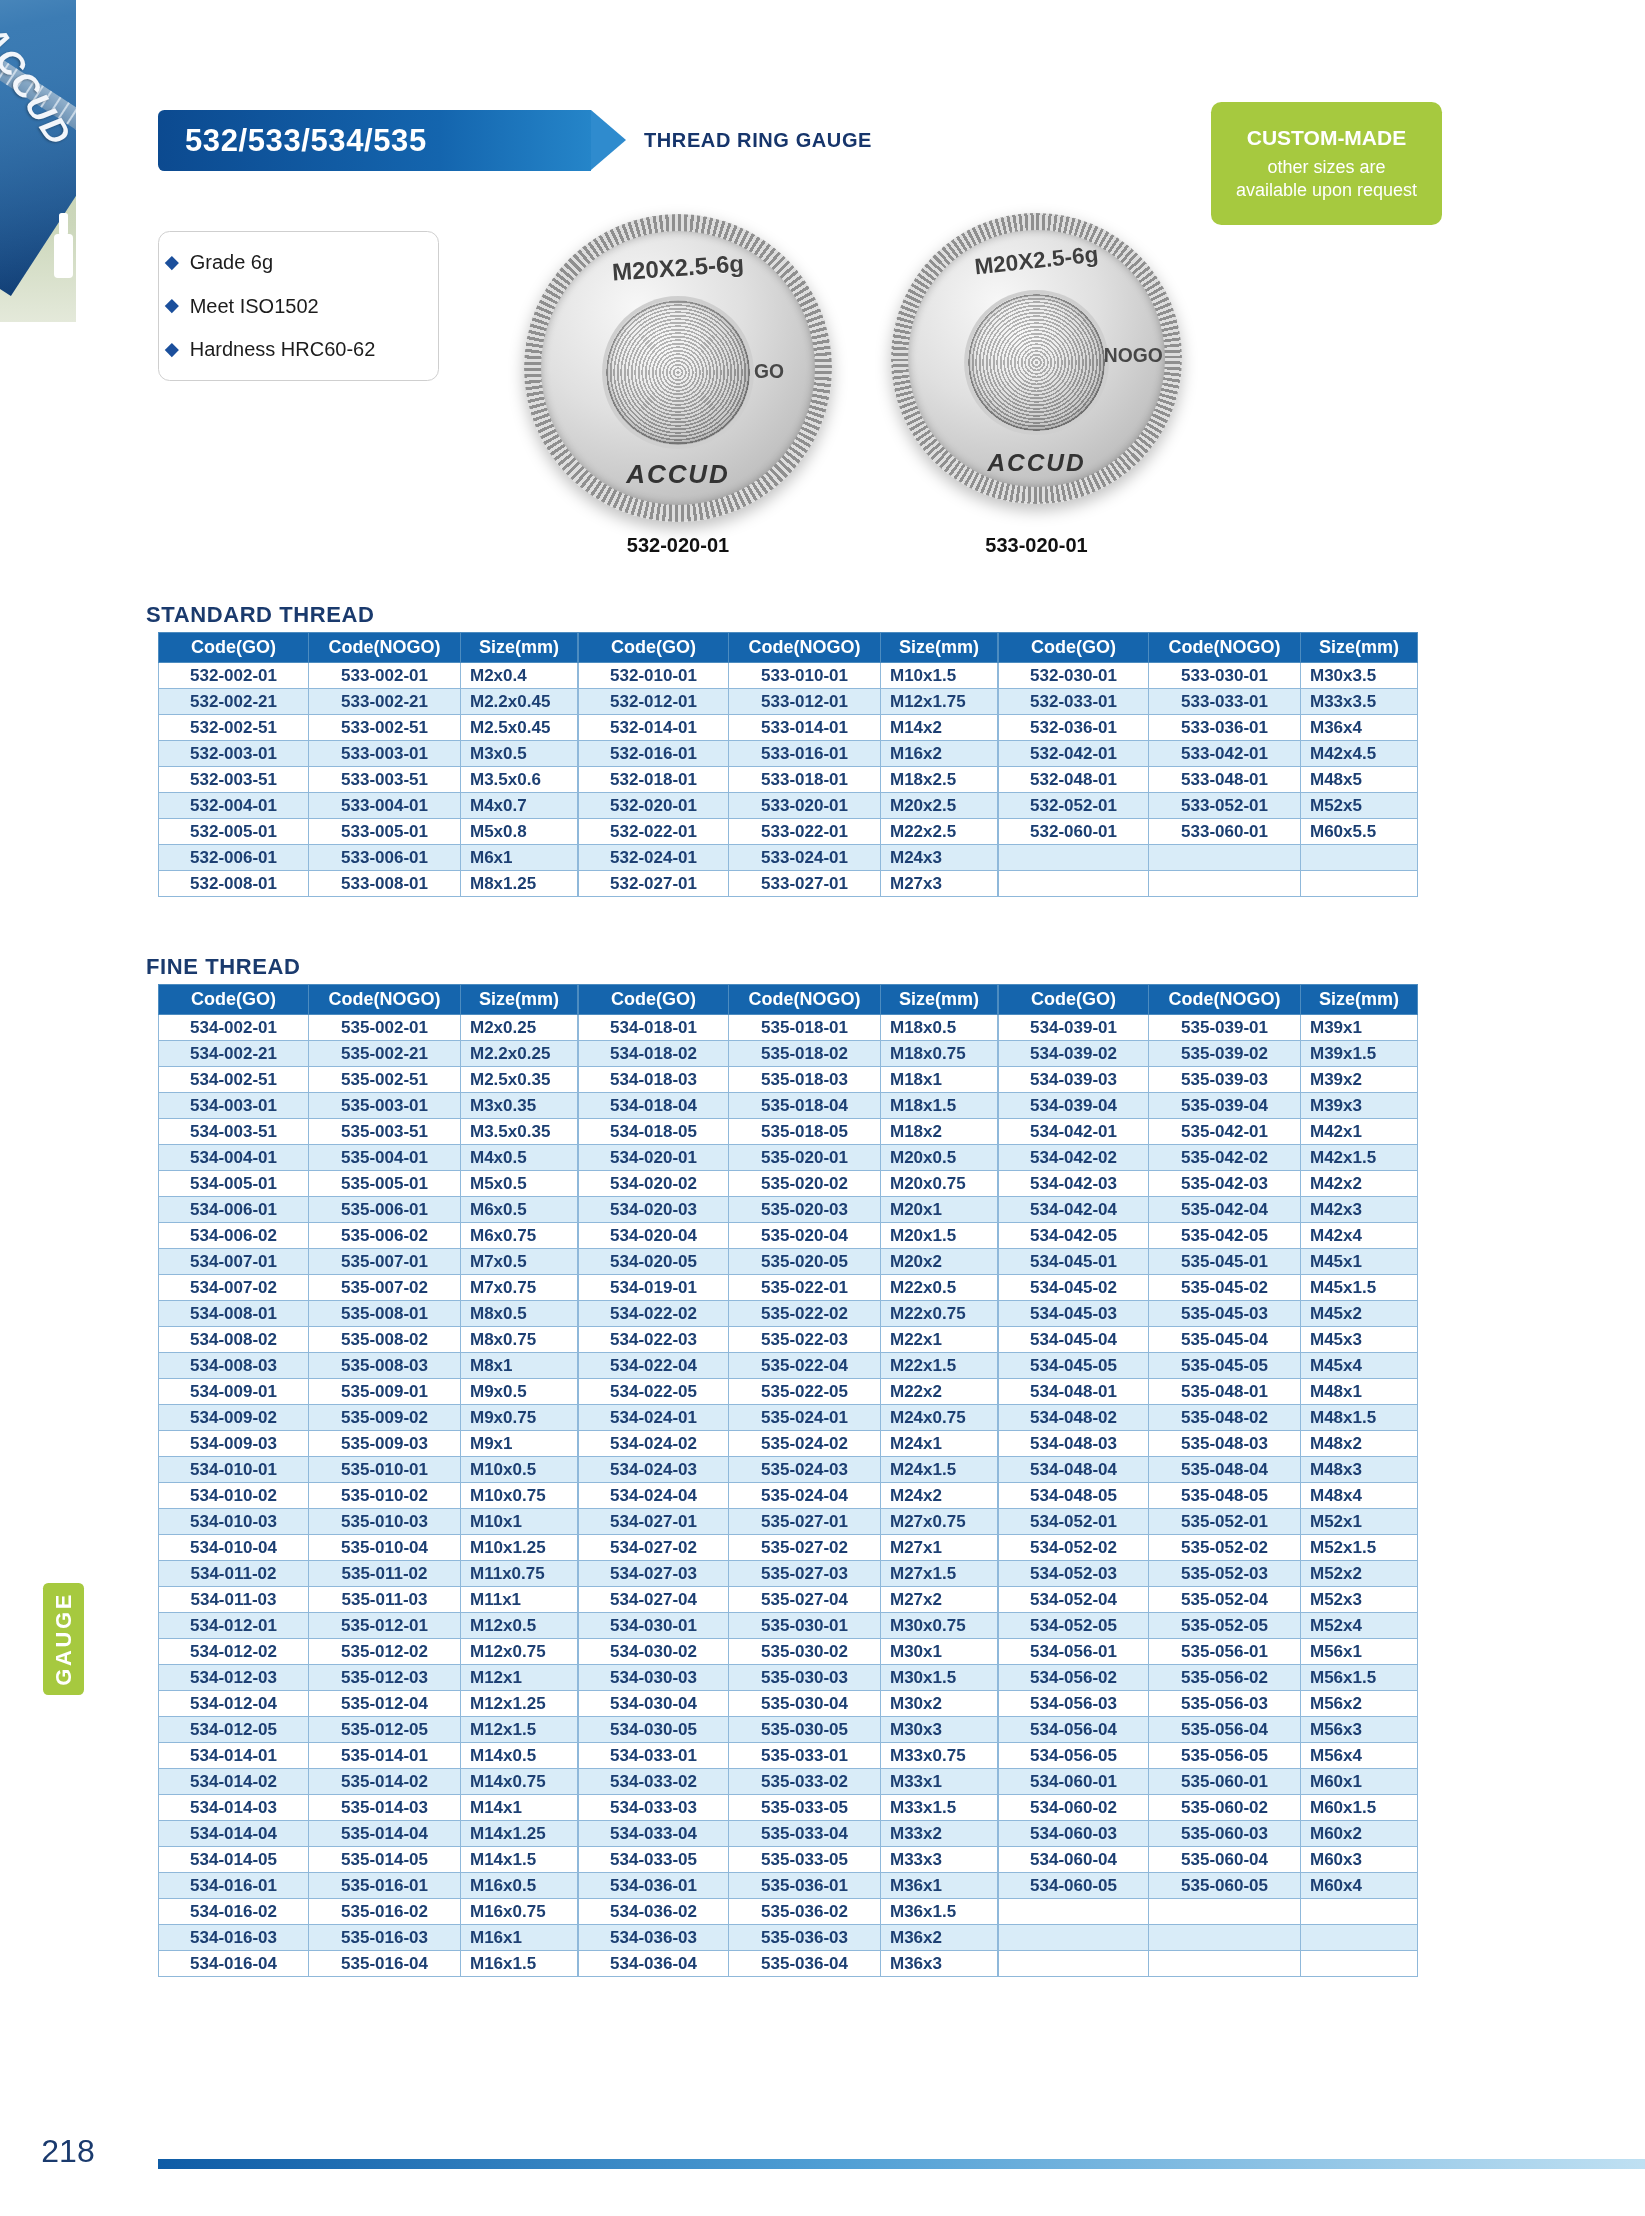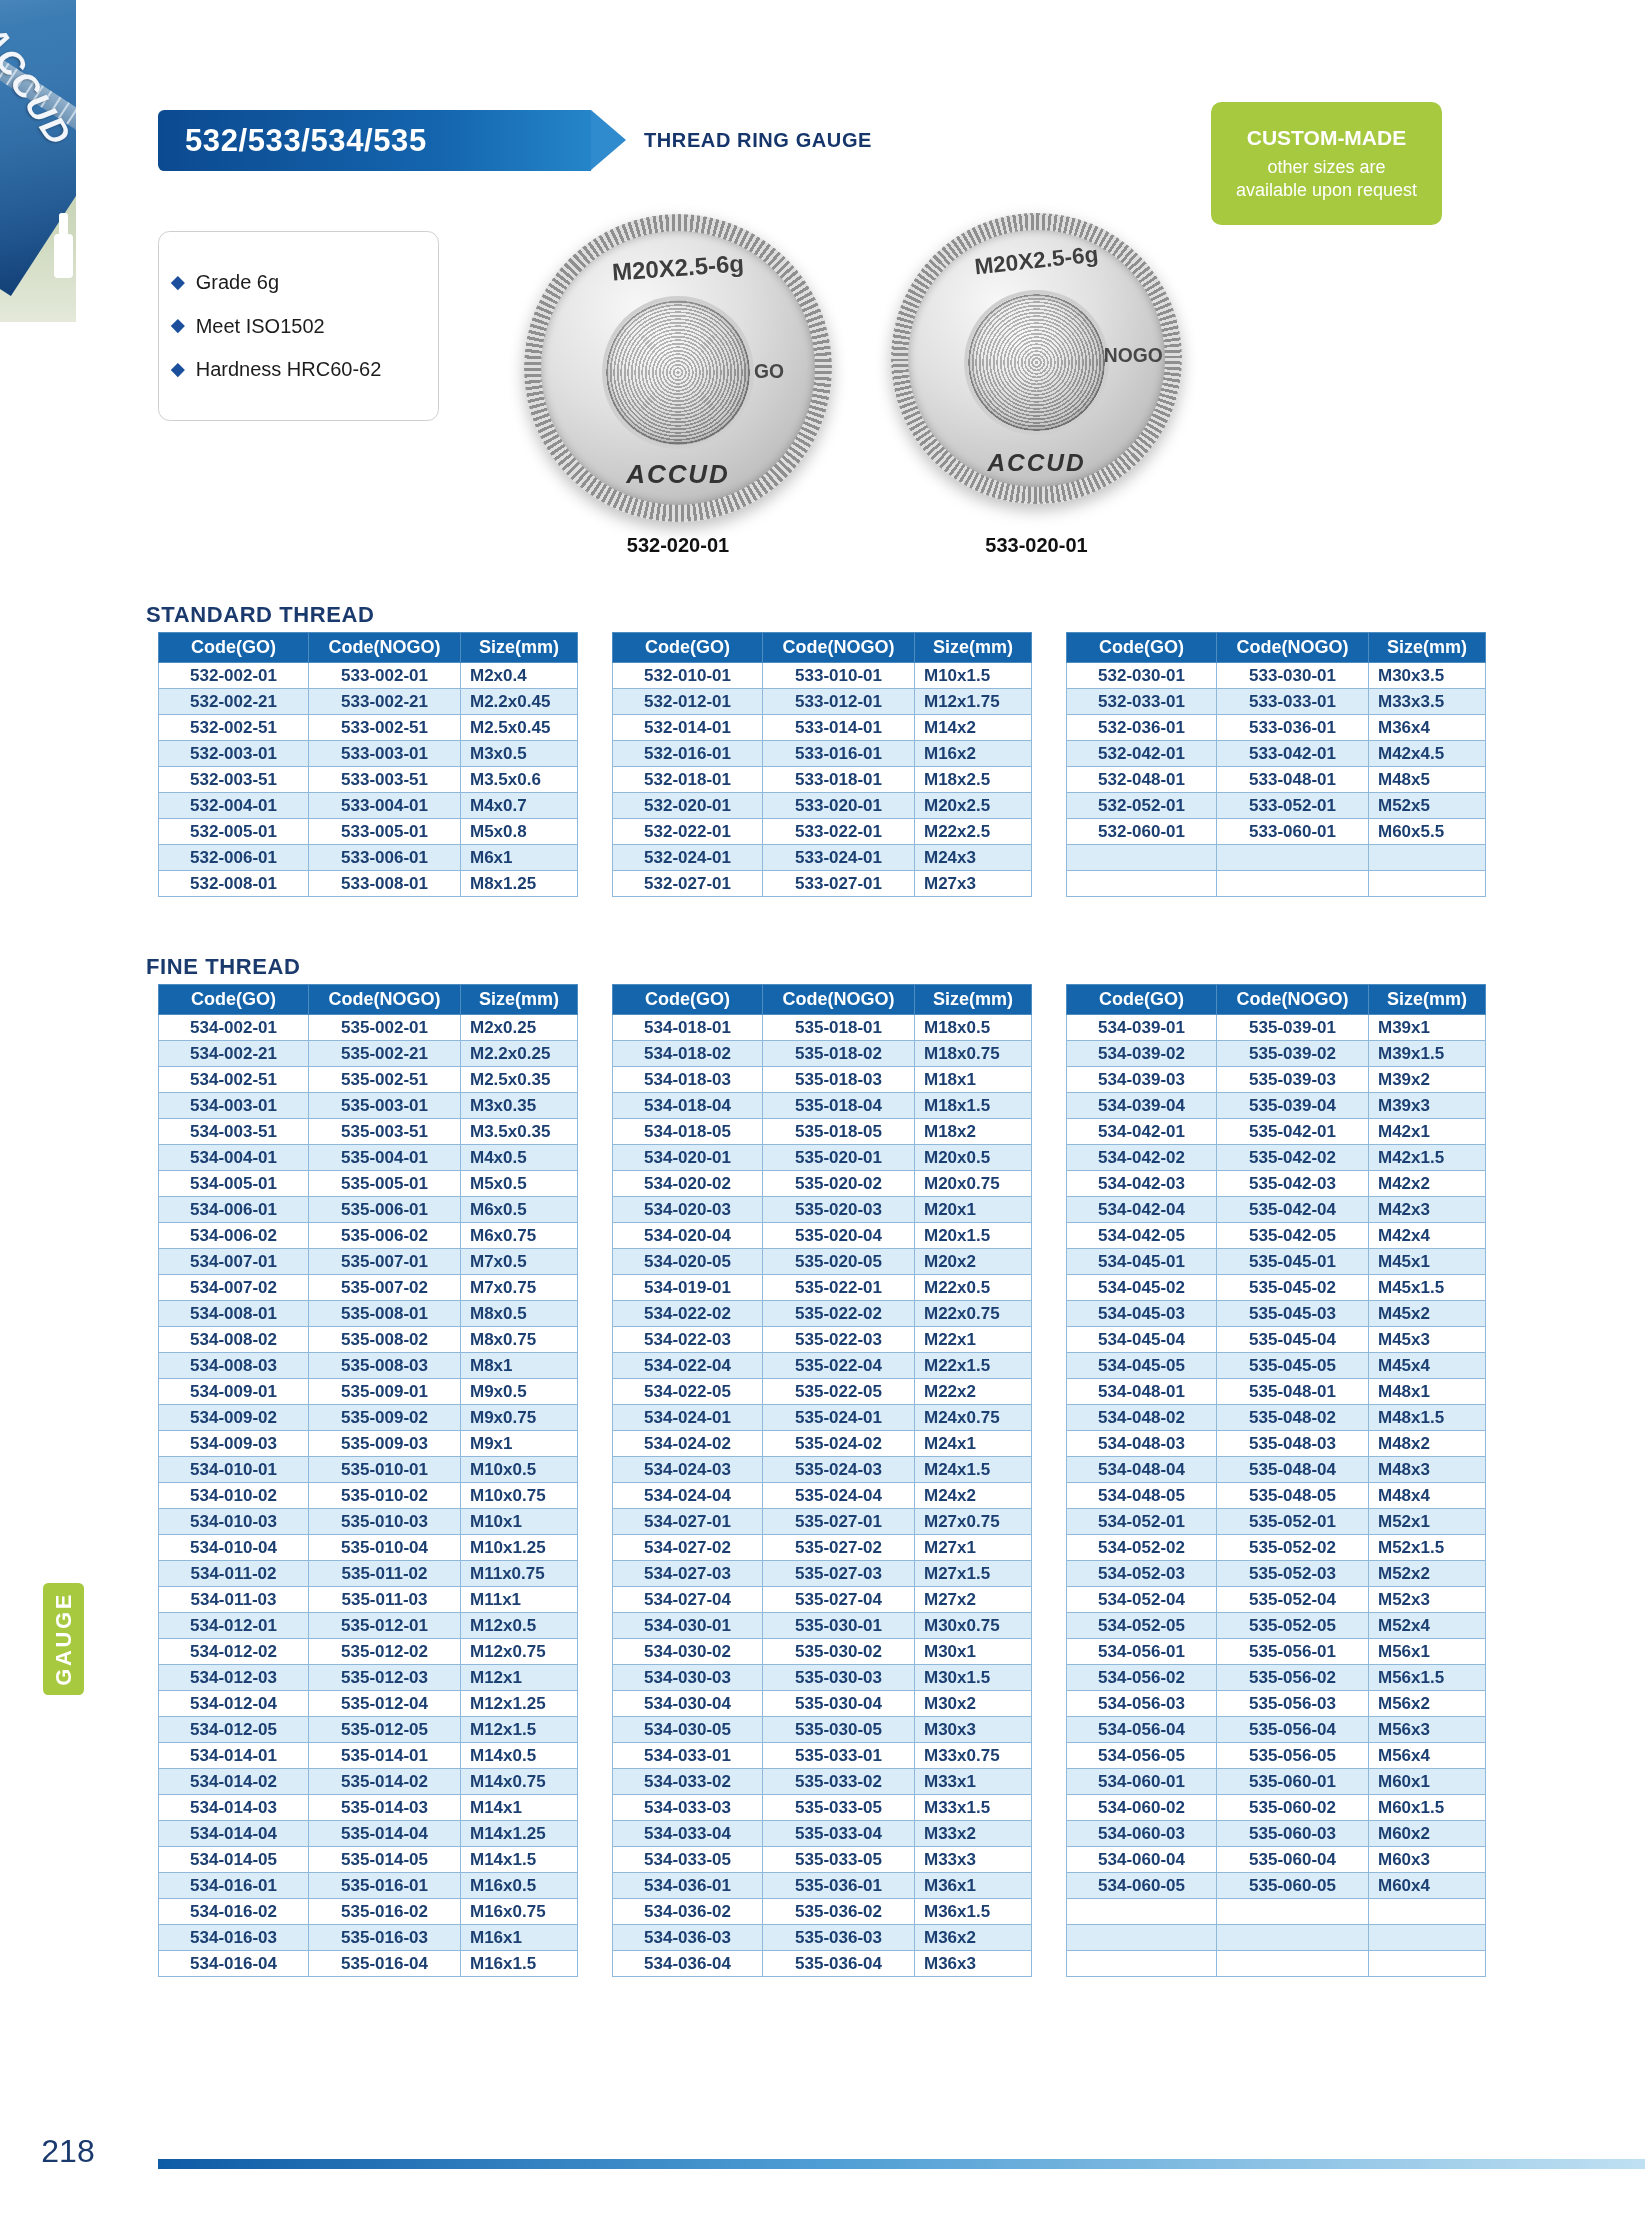--- a/index.html
+++ b/index.html
@@ -82,24 +82,24 @@
     position:absolute; left:1211px; top:102px; width:231px; height:123px;
     background:#a6c93f; border-radius:10.3px;
     display:flex; flex-direction:column; align-items:center; justify-content:center;
     text-align:center; padding:6.4px 19.3px;
   }
   .custom-box .cm-title { color:#ffffff; font-weight:bold; font-size:21px; margin-bottom:6.4px; }
   .custom-box .cm-sub   { color:#ffffff; font-size:18px; line-height:1.25; }
 
   
   .features-box {
-    position:absolute; left:158px; top:231px; width:281px; height:190px;
+    position:absolute; left:158px; top:231px; width:281px; height:150px;
     border:1.9px solid #cfcfcf; border-radius:11.6px;
     display:flex; flex-direction:column; justify-content:center; gap:20.6px;
-    padding:13px 14px;
+    padding:13px 8px;
   }
   .feature-item { display:flex; align-items:center; font-size:20px; color:#1c1c1c; }
   .diamond {
     width:9.7px; height:9.7px; background:#1b4f9c; transform:rotate(45deg);
     margin-right:13px; flex:0 0 auto;
   }
 
   
   .ring { position:absolute; border-radius:50%; }
   .ring-go   { left:524px;  top:214px; width:308px; height:308px; }
@@ -147,21 +147,21 @@
 
   
   .section-title {
     position:absolute; left:146px;
     font-size:22px; font-weight:bold; color:#1a3a6d; letter-spacing:0.6px;
   }
   .title-standard { top:602px; }
   .title-fine     { top:954px; }
   .tables-row {
     position:absolute; left:158px;
-    display:flex; gap:34px;
+    display:flex; 
   }
   .tables-standard { top:632px; }
   .tables-fine     { top:984px; }
   table.gauge-table {
     border-collapse:collapse; table-layout:fixed; width:419px;
     background:#ffffff;
   }
   table.gauge-table col.c1 { width:150px; }
   table.gauge-table col.c2 { width:152px; }
   table.gauge-table col.c3 { width:117px; }

